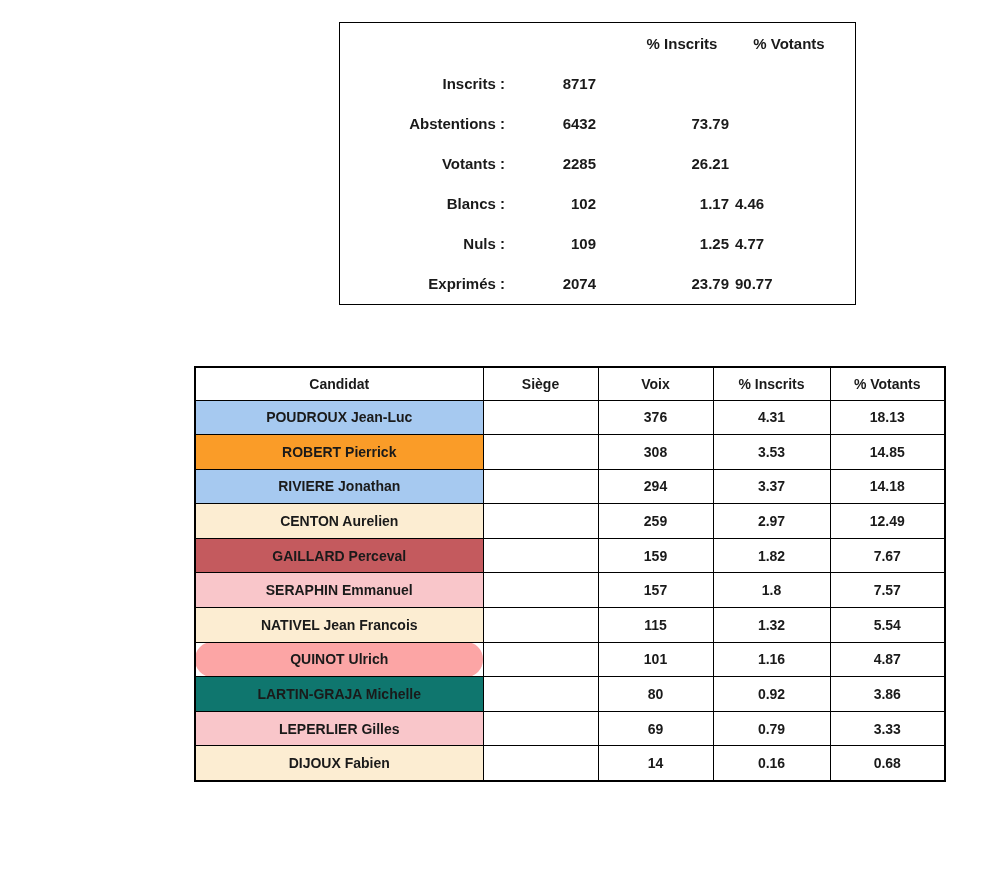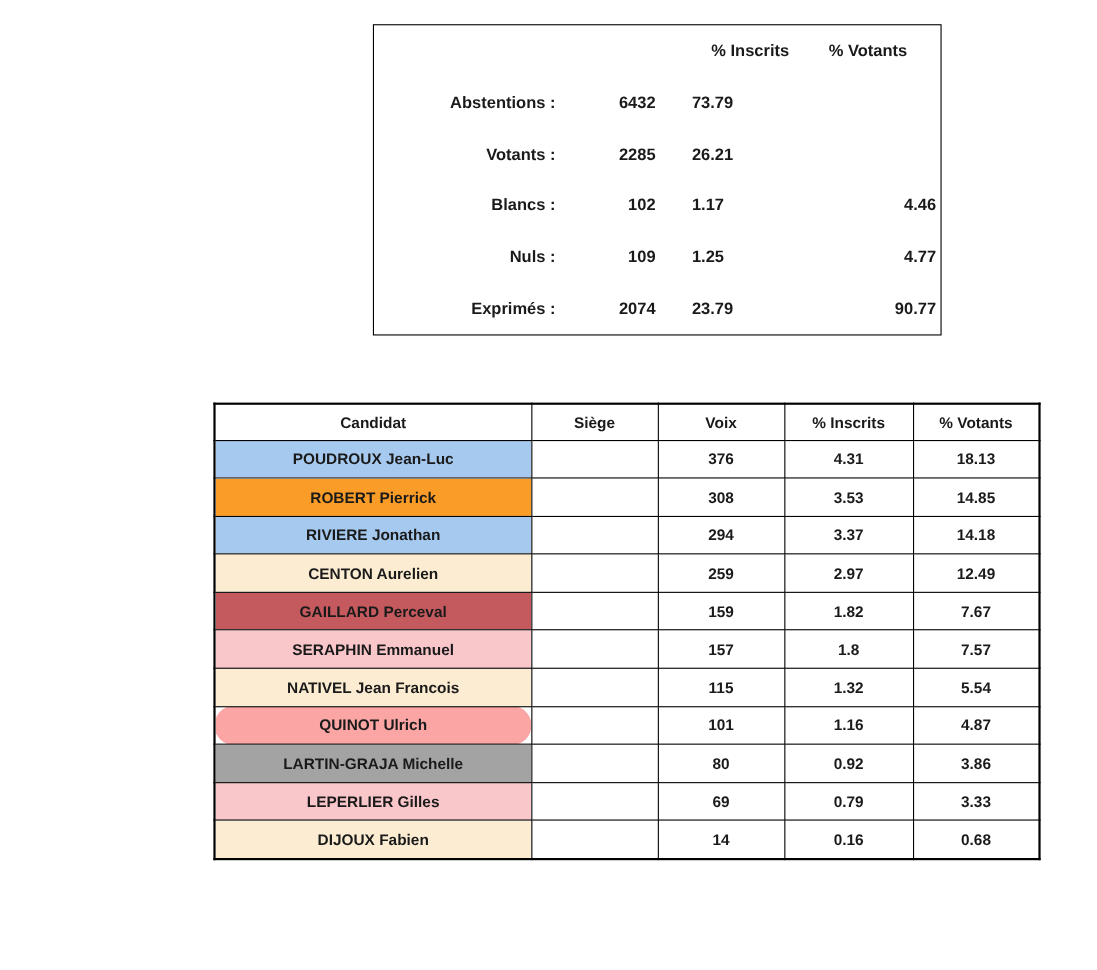--- a/index.html
+++ b/index.html
@@ -34,22 +34,22 @@
   }
   .summary-table td, .summary-table th {
     font-weight: bold;
     font-size: 15px;
     color: #1a1a1a;
     vertical-align: middle;
     white-space: nowrap;
   }
   .summary-table .c-label   { width: 167px; text-align: right; padding-right: 2px; }
   .summary-table .c-value   { width: 122px; text-align: right; padding-right: 33px; }
-  .summary-table .c-pinsc   { width: 106px; text-align: left; padding-right: 6px; }
-  .summary-table .c-pvot    { width: 122px; text-align: right; padding-right: 6px; }
+  .summary-table .c-pinsc   { width: 106px; text-align: right; padding-right: 6px; }
+  .summary-table .c-pvot    { width: 122px; padding-right: 6px; }
   .summary-table .h-pinsc   { width: 106px; text-align: center; }
   .summary-table .h-pvot    { width: 122px; text-align: center; padding-right: 14px; }
 
   
   .results-wrap {
     position: absolute;
     left: 155px;
     top: 366px;
     width: 750px;
   }
@@ -85,20 +85,26 @@
   <div class="summary-box">
     <table class="summary-table">
       <tbody>
           <tr>
         <th class="c-label"></th>
         <th class="c-value"></th>
         <th class="h-pinsc">% Inscrits</th>
         <th class="h-pvot">% Votants</th>
       </tr>
       <tr>
+        <td class="c-label">Inscrits :</td>
+        <td class="c-value">8717</td>
+        <td class="c-pinsc"></td>
+        <td class="c-pvot"></td>
+      </tr>
+      <tr>
         <td class="c-label">Abstentions :</td>
         <td class="c-value">6432</td>
         <td class="c-pinsc">73.79</td>
         <td class="c-pvot"></td>
       </tr>
       <tr>
         <td class="c-label">Votants :</td>
         <td class="c-value">2285</td>
         <td class="c-pinsc">26.21</td>
         <td class="c-pvot"></td>
@@ -188,21 +194,21 @@
           <td class="col-pvot">5.54</td>
         </tr>
         <tr>
           <td class="col-candidat" style="background-color: #fca5a5; border-radius: 17px;">QUINOT Ulrich</td>
           <td class="col-siege"></td>
           <td class="col-voix">101</td>
           <td class="col-pinsc">1.16</td>
           <td class="col-pvot">4.87</td>
         </tr>
         <tr>
-          <td class="col-candidat" style="background-color: #a3a3a3;">LARTIN-GRAJA Michelle</td>
+          <td class="col-candidat" style="background-color: #0f766e;">LARTIN-GRAJA Michelle</td>
           <td class="col-siege"></td>
           <td class="col-voix">80</td>
           <td class="col-pinsc">0.92</td>
           <td class="col-pvot">3.86</td>
         </tr>
         <tr>
           <td class="col-candidat" style="background-color: rgb(249, 198, 202);">LEPERLIER Gilles</td>
           <td class="col-siege"></td>
           <td class="col-voix">69</td>
           <td class="col-pinsc">0.79</td>

